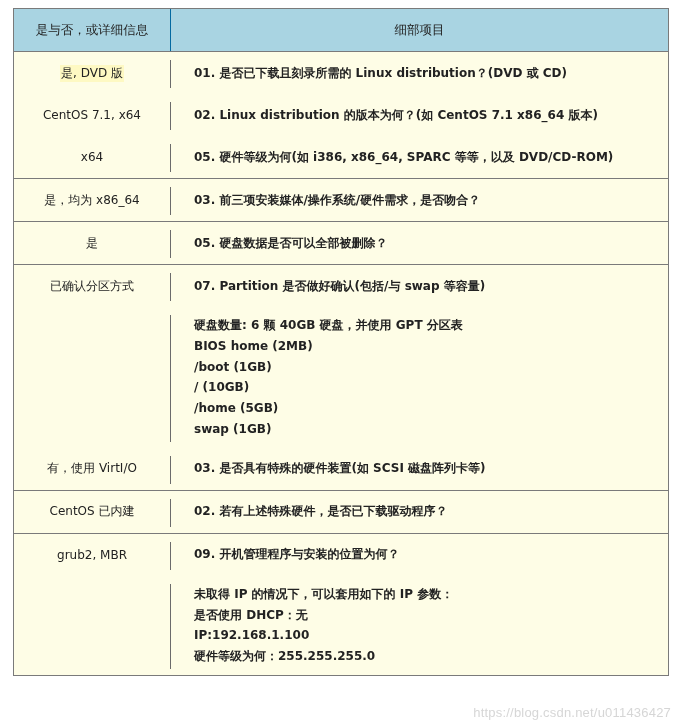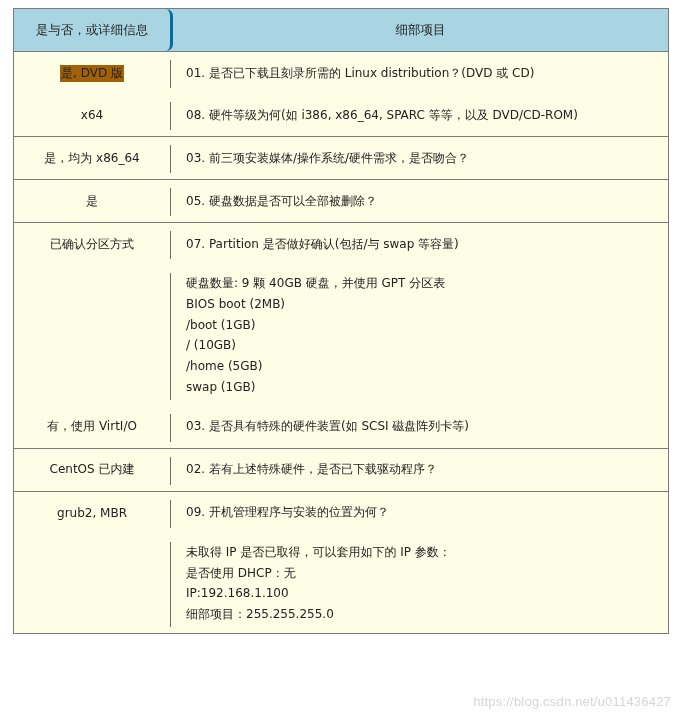--- a/index.html
+++ b/index.html
@@ -30,22 +30,21 @@
       background: #a9d4e2;
       border-bottom: 1px solid #7a7a7a;
       font-size: 12.5px;
       color: #222;
     }
     .header .c1 {
       width: 156px;
       display: flex;
       align-items: center;
       justify-content: center;
-      border-right: 3px solid #0369a1;
-      border-radius: 7px;
+      border-right: 1px solid #0369a1;
     }
     .header .c2 {
       flex: 1;
       display: flex;
       align-items: center;
       justify-content: center;
     }
     .block {
       border-bottom: 1px solid #7a7a7a;
       position: relative;
@@ -62,44 +61,45 @@
       display: flex;
       align-items: center;
       justify-content: center;
       text-align: center;
       flex-shrink: 0;
     }
     .row .c2 {
       flex: 1;
       display: flex;
       align-items: center;
-      padding-left: 16px;
+      padding-left: 24px;
+      font-weight: bold;
     }
     .row .divider {
       position: absolute;
       left: 156px;
       top: 8px;
       bottom: 6px;
       width: 1px;
       background: #6b6b6b;
     }
     .row.detail .c2 {
       display: block;
       padding-top: 8px;
       padding-bottom: 8px;
       line-height: 20.8px;
     }
     .hl {
-      background: #a16207;
+      background: #fef9c3;
       padding: 0 1px;
     }
     .watermark {
       position: absolute;
       right: 10px;
-      bottom: 12px;
+      bottom: 1px;
       font-size: 13px;
       color: rgba(200, 200, 200, 0.75);
       font-family: "Liberation Sans", sans-serif;
       letter-spacing: 0.2px;
     }
   </style>
 </head>
 <body>
 
 <div class="table">
@@ -110,23 +110,28 @@
 
   <div class="block">
     <div class="row">
       <div class="c1">
           <span class="hl">是, DVD 版</span>
         </div>
       <div class="divider"></div>
       <div class="c2">01.  是否已下载且刻录所需的 Linux distribution？(DVD 或 CD)</div>
     </div>
     <div class="row">
+      <div class="c1">CentOS 7.1, x64</div>
+      <div class="divider"></div>
+      <div class="c2">02. Linux distribution 的版本为何？(如 CentOS 7.1 x86_64 版本)</div>
+    </div>
+    <div class="row">
       <div class="c1">x64</div>
       <div class="divider"></div>
-      <div class="c2">08.  硬件等级为何(如 i386, x86_64, SPARC 等等，以及 DVD/CD-ROM)</div>
+      <div class="c2">05.  硬件等级为何(如 i386, x86_64, SPARC 等等，以及 DVD/CD-ROM)</div>
     </div>
   </div>
 
   <div class="block">
     <div class="row">
       <div class="c1">是，均为 x86_64</div>
       <div class="divider"></div>
       <div class="c2">03.  前三项安装媒体/操作系统/硬件需求，是否吻合？</div>
     </div>
   </div>
@@ -142,22 +147,22 @@
   <div class="block">
     <div class="row">
       <div class="c1">已确认分区方式</div>
       <div class="divider"></div>
       <div class="c2">07. Partition 是否做好确认(包括/与 swap 等容量)</div>
     </div>
     <div class="row detail">
       <div class="c1"></div>
       <div class="divider"></div>
       <div class="c2">
-        <div>硬盘数量: 9 颗 40GB 硬盘，并使用  GPT  分区表</div>
-        <div>BIOS boot (2MB)</div>
+        <div>硬盘数量: 6 颗 40GB 硬盘，并使用  GPT  分区表</div>
+        <div>BIOS home (2MB)</div>
         <div>/boot (1GB)</div>
         <div>/ (10GB)</div>
         <div>/home (5GB)</div>
         <div>swap (1GB)</div>
       </div>
     </div>
     <div class="row">
       <div class="c1">有，使用  VirtI/O</div>
       <div class="divider"></div>
       <div class="c2">03.  是否具有特殊的硬件装置(如 SCSI 磁盘阵列卡等)</div>
@@ -175,22 +180,22 @@
   <div class="block">
     <div class="row">
       <div class="c1">grub2, MBR</div>
       <div class="divider"></div>
       <div class="c2">09.  开机管理程序与安装的位置为何？</div>
     </div>
     <div class="row detail">
       <div class="c1"></div>
       <div class="divider"></div>
       <div class="c2">
-        <div>未取得 IP 是否已取得，可以套用如下的 IP 参数：</div>
+        <div>未取得 IP 的情况下，可以套用如下的 IP 参数：</div>
         <div>是否使用 DHCP：无</div>
         <div>IP:192.168.1.100</div>
-        <div>细部项目：255.255.255.0</div>
+        <div>硬件等级为何：255.255.255.0</div>
       </div>
     </div>
   </div>
 </div>
 
 <div class="watermark">https://blog.csdn.net/u011436427</div>
 
 </body></html>

